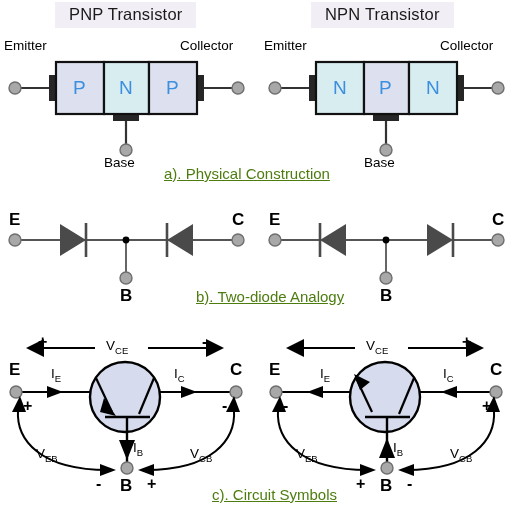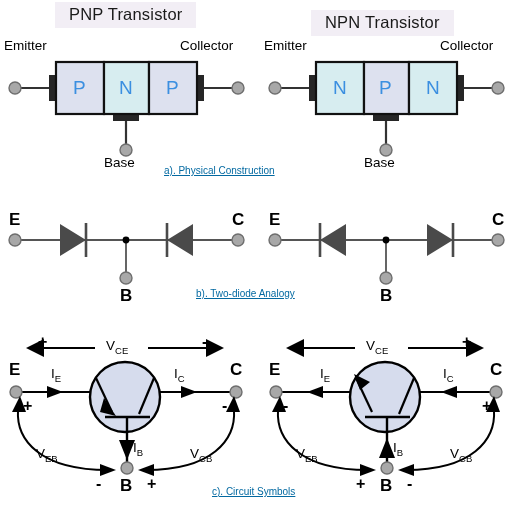--- a/index.html
+++ b/index.html
@@ -30,21 +30,21 @@
   .ttl {
     position: absolute;
     background: #f2eef5;
     color: #1a1a1a;
     font-size: 16.5px;
     letter-spacing: 0.2px;
     padding: 3px 14px 4px 14px;
     white-space: nowrap;
   }
   #ttl-pnp { left: 55px; top: 2px; }
-  #ttl-npn { left: 311px; top: 10px; }
+  #ttl-npn { left: 311px; top: 2px; }
 
   .lbl {
     position: absolute;
     white-space: nowrap;
     font-size: 13.5px;
     color: #000;
   }
   .lbl-big {
     font-size: 17px;
     font-weight: bold;
@@ -56,22 +56,22 @@
   }
   .lbl-v {
     font-size: 13.5px;
   }
   .lbl-v sub, .lbl-i sub {
     font-size: 9.5px;
   }
   .lbl-i { font-size: 13.5px; }
   .cap {
     position: absolute;
-    color: #0369a1;
-    font-size: 10px;
+    color: #4d7c0f;
+    font-size: 15px;
     text-decoration: underline;
     white-space: nowrap;
   }
   .pn-letter {
     position: absolute;
     color: #3b8fe0;
     font-size: 19px;
     white-space: nowrap;
   }
 </style>

